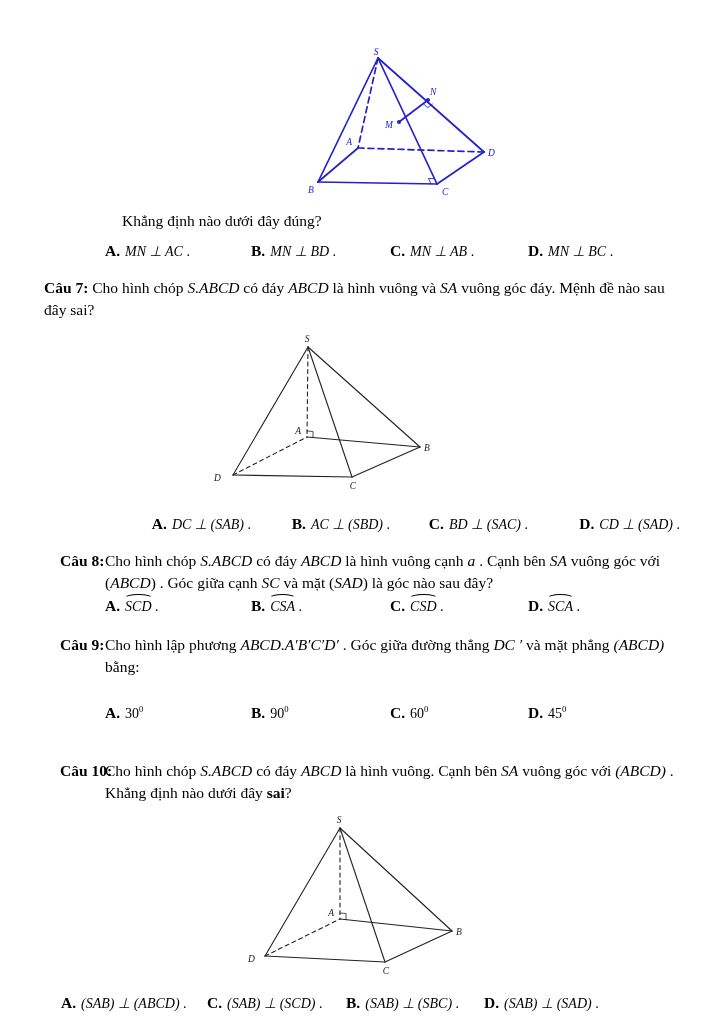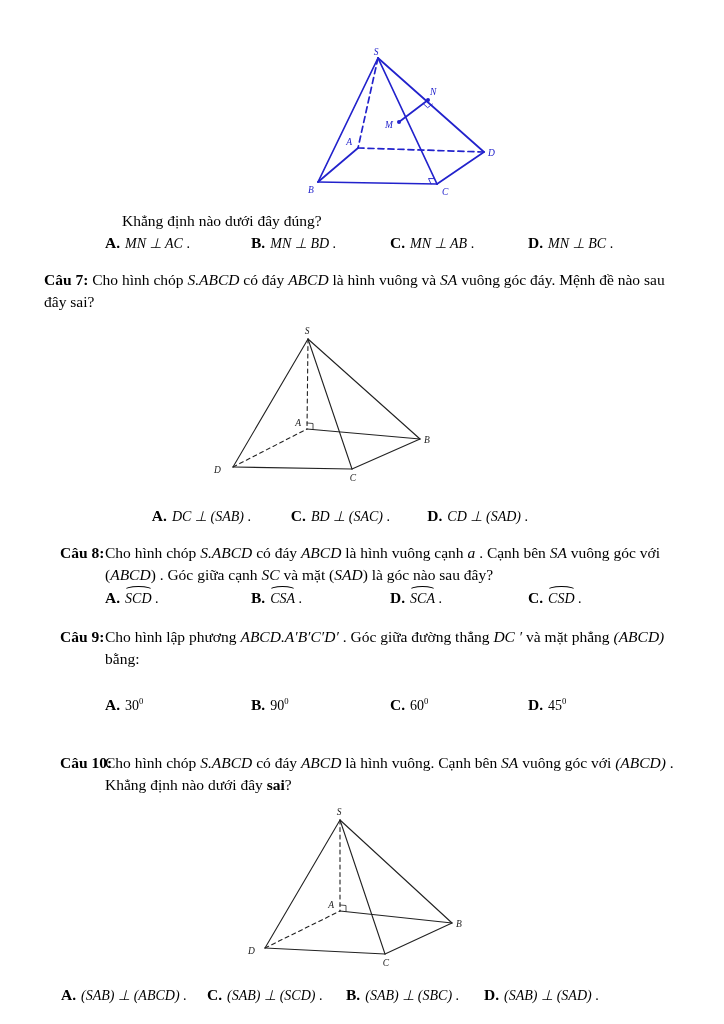--- a/index.html
+++ b/index.html
@@ -10,21 +10,21 @@
   .page{position:relative;width:724px;height:1024px;overflow:hidden;background:#fff;}
   .content{padding:48px 44px 0 44px;box-sizing:border-box;}
   .it{font-style:italic;}
   .bd{font-weight:bold;}
   sup{font-size:0.62em;}
   .qlabel{font-weight:bold;}
   .question{margin-top:15px;}
   .hang{position:relative;padding-left:61px;}
   .hang .qlabel{position:absolute;left:16px;top:0;}
   .prompt{margin:8px 0 0 78px;}
-  .opts{display:grid;grid-template-columns:146px 139px 138px auto;margin-left:61px;}
+  .opts{display:grid;grid-template-columns:146px 139px 138px auto;margin-left:61px;margin-top:8px;}
   .opt{white-space:nowrap;}
   .olabel{font-weight:bold;margin-right:5px;}
   .omath{font-size:14px;}
   .arc{position:relative;display:inline-block;}
   .arc::before{content:"";position:absolute;left:-1px;right:-1px;top:-3px;height:7px;
     border:1px solid transparent;border-top:1.2px solid #000;border-radius:50%;}
   svg.diagram{display:block;}
   .d1{margin:0 0 10px 251px;}
   .d2{margin:12px 0 0 167px;}
   .d3{margin:12px 0 0 203px;}
@@ -100,33 +100,34 @@
         <text x="96" y="9" text-anchor="middle">S</text>
         <text x="90" y="101" text-anchor="end">A</text>
         <text x="213" y="118" text-anchor="start">B</text>
         <text x="142" y="156" text-anchor="middle">C</text>
         <text x="3" y="148" text-anchor="start">D</text>
       </g>
     </svg>
 
     <div class="opts mt20">
       <span class="opt"><b class="olabel">A.</b><span class="omath"><span class="it">DC ⊥ (SAB)</span><span> .</span></span></span>
+      <span class="opt"><b class="olabel">B.</b><span class="omath"><span class="it">AC ⊥ (SBD)</span><span> .</span></span></span>
       <span class="opt"><b class="olabel">C.</b><span class="omath"><span class="it">BD ⊥ (SAC)</span><span> .</span></span></span>
       <span class="opt"><b class="olabel">D.</b><span class="omath"><span class="it">CD ⊥ (SAD)</span><span> .</span></span></span>
     </div>
 
     <div class="question hang">
       <b class="qlabel">Câu 8:</b>
       <span><span>Cho hình chóp </span><span class="it">S.ABCD</span><span> có đáy </span><span class="it">ABCD</span><span> là hình vuông cạnh </span><span class="it">a</span><span> . Cạnh bên </span><span class="it">SA</span><span> vuông góc với (</span><span class="it">ABCD</span><span>) . Góc giữa cạnh </span><span class="it">SC</span><span> và mặt (</span><span class="it">SAD</span><span>) là góc nào sau đây?</span></span>
     </div>
     <div class="opts mt9">
       <span class="opt"><b class="olabel">A.</b><span class="omath"><span class="it arc">SCD</span><span> .</span></span></span>
       <span class="opt"><b class="olabel">B.</b><span class="omath"><span class="it arc">CSA</span><span> .</span></span></span>
+      <span class="opt"><b class="olabel">C.</b><span class="omath"><span class="it arc">CSD</span><span> .</span></span></span>
       <span class="opt"><b class="olabel">D.</b><span class="omath"><span class="it arc">SCA</span><span> .</span></span></span>
-      <span class="opt"><b class="olabel">C.</b><span class="omath"><span class="it arc">CSD</span><span> .</span></span></span>
     </div>
 
     <div class="question hang q9m">
       <b class="qlabel">Câu 9:</b>
       <span><span>Cho hình lập phương </span><span class="it">ABCD.A′B′C′D′</span><span> . Góc giữa đường thẳng </span><span class="it">DC ′</span><span> và mặt phẳng </span><span class="it">(ABCD)</span><span> bằng:</span></span>
     </div>
     <div class="opts mt24">
       <span class="opt"><b class="olabel">A.</b><span class="omath"><span>30</span><sup>0</sup></span></span>
       <span class="opt"><b class="olabel">B.</b><span class="omath"><span>90</span><sup>0</sup></span></span>
       <span class="opt"><b class="olabel">C.</b><span class="omath"><span>60</span><sup>0</sup></span></span>

